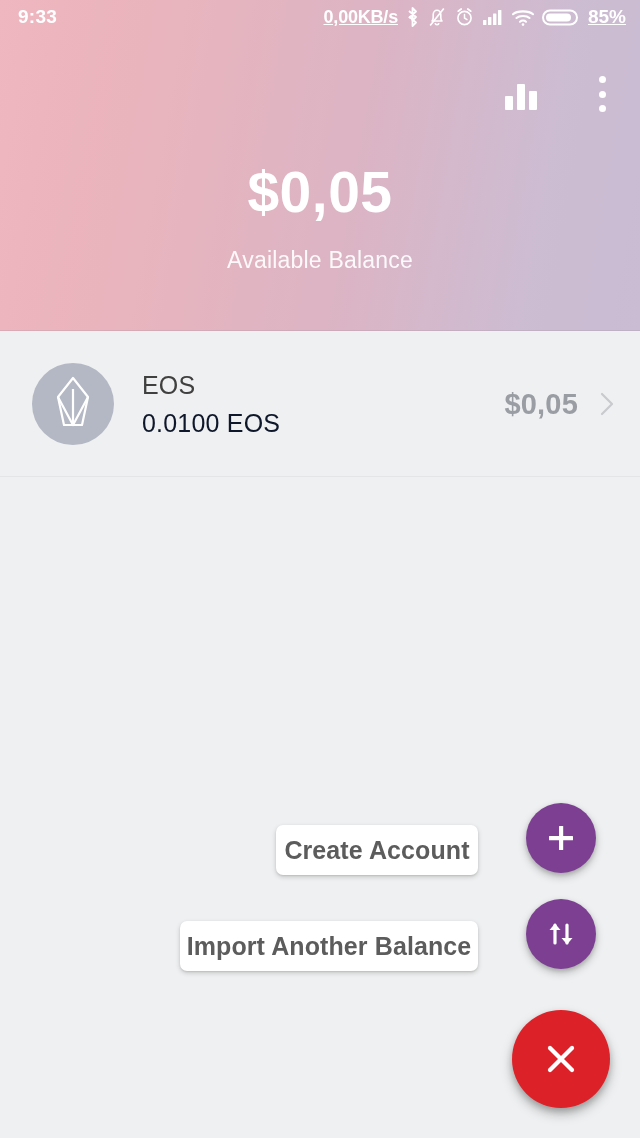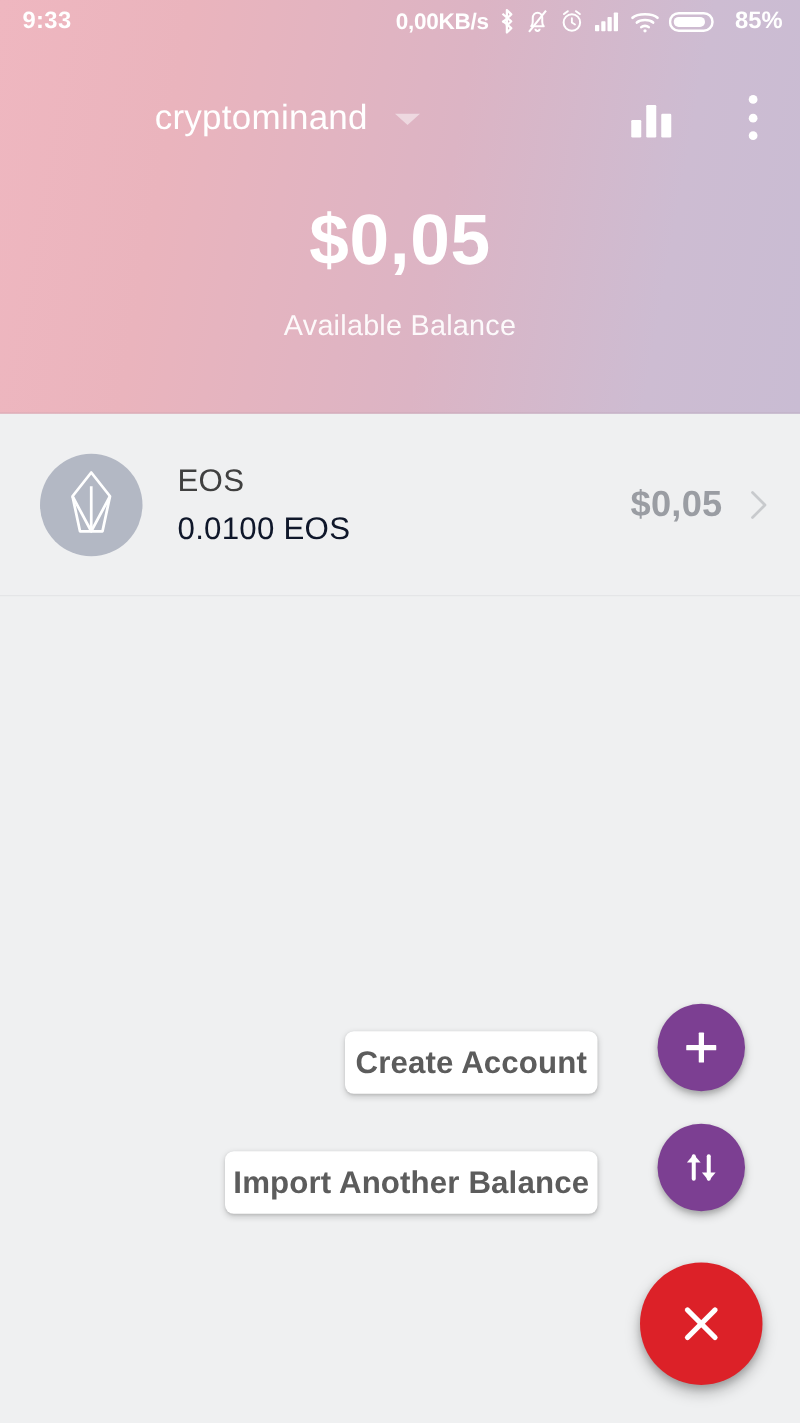--- a/index.html
+++ b/index.html
@@ -33,25 +33,25 @@
   .statusbar {
     position: absolute; left: 0; top: 0;
     width: 640px; height: 34px;
     display: flex; align-items: center;
     color: #ffffff;
     font-size: 19px; font-weight: bold;
   }
   .sb-time { margin-left: 18px; letter-spacing: 0.3px; }
   .sb-right {
     margin-left: auto; margin-right: 14px;
-    display: flex; align-items: center; gap: 7px;
+    display: flex; align-items: center; gap: 7px; text-decoration: underline;
   }
   .sb-speed { font-size: 18px; font-weight: bold; letter-spacing: -0.2px; }
   .sb-ico { display: block; }
-  .sb-batt-text { font-size: 19px; font-weight: bold; margin-left: 8px; }
+  .sb-batt-text { font-size: 19px; font-weight: bold; margin-left: 1px; }
 
   
   .appbar {
     position: absolute; left: 0; top: 62px;
     width: 640px; height: 64px;
   }
   .acct-wrap {
     position: absolute; left: 0; top: 0;
     width: 460px; height: 64px;
     display: flex; align-items: center; justify-content: center;
@@ -231,24 +231,20 @@
         <svg class="sb-ico" width="38" height="21" viewBox="0 0 38 21">
           <rect x="1" y="3.5" width="34" height="14" rx="7" fill="none" stroke="#ffffff" stroke-width="2"></rect>
           <rect x="4" y="6.5" width="25" height="8" rx="4" fill="#ffffff"></rect>
         </svg>
 
         <span class="sb-batt-text">85%</span>
       </div>
     </div>
 
     <div class="appbar">
-      <div class="acct-wrap">
-        <span class="acct-name">cryptominand</span>
-        <span class="caret"></span>
-      </div>
 
       <div class="bars-icon">
         <i class="b1"></i>
         <i class="b2"></i>
         <i class="b3"></i>
       </div>
 
       <div class="overflow-icon">
         <span></span>
         <span></span>

